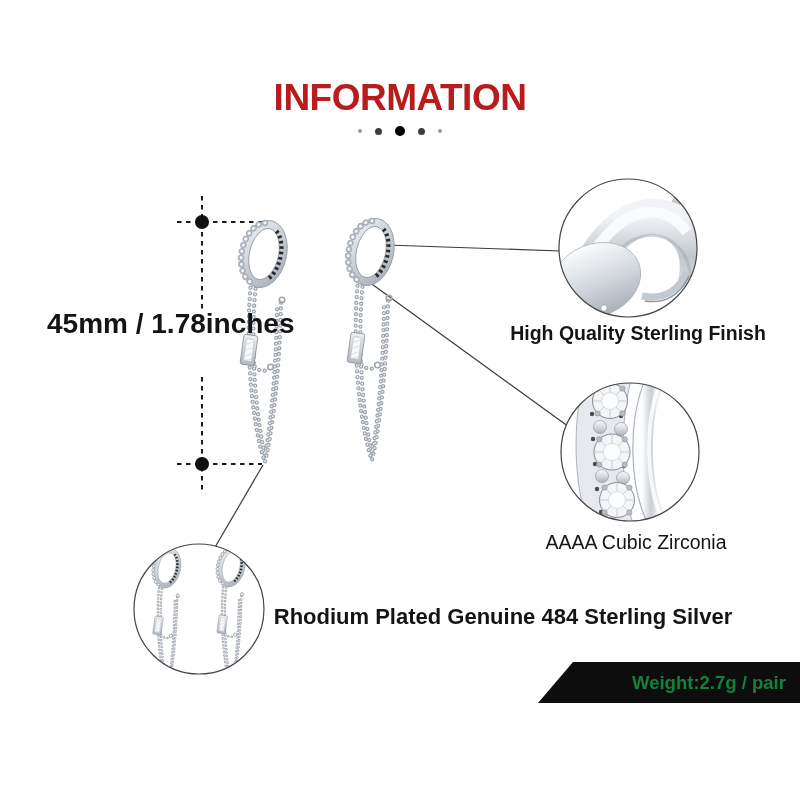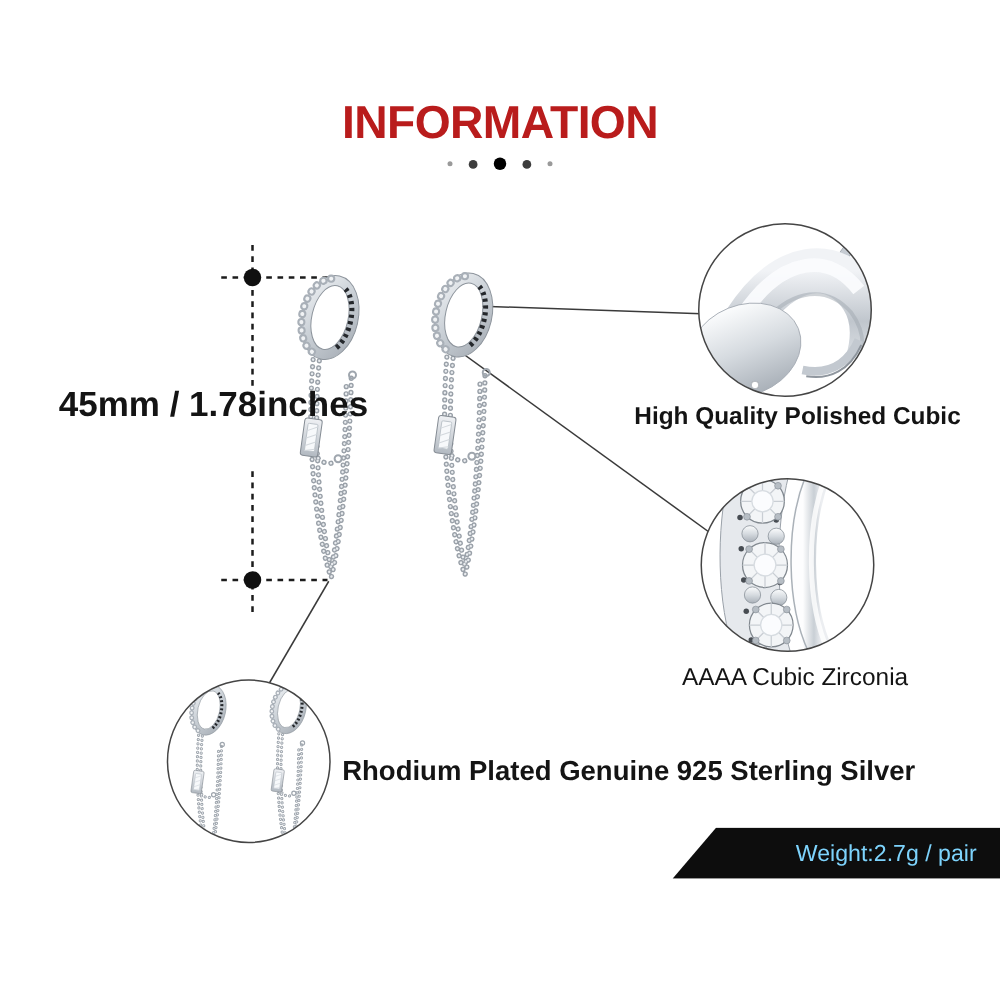--- a/index.html
+++ b/index.html
@@ -35,21 +35,21 @@
   }
   .feat-material{
     left:273px;top:604px;width:460px;text-align:center;
     font-size:22px;font-weight:700;white-space:nowrap;
   }
   .weight-banner{
     left:530px;top:662px;width:270px;height:41px;background:#0d0d0d;
     clip-path:polygon(43px 0, 270px 0, 270px 41px, 8px 41px);
     display:flex;align-items:center;justify-content:center;padding-left:44px;box-sizing:content-box;
   }
-  .weight-banner .txt{color:#7dd3fc;font-size:18.5px;font-weight:400;white-space:nowrap;}
+  .weight-banner .txt{color:#15803d;font-size:18.5px;font-weight:700;white-space:nowrap;}
   
   svg{position:absolute;top:0;left:0;}
   .dim path{stroke:#1c1c1c;stroke-width:2;fill:none;stroke-dasharray:4.5 4.5;}
   .callout{stroke:#3a3a3a;stroke-width:1.2;fill:none;}
   .chain path{fill:none;stroke:#9aa1a9;stroke-width:4.2;stroke-dasharray:0.1 5.6;stroke-linecap:round;}
   .chain-hi path{fill:none;stroke:#e9ecef;stroke-width:1.9;stroke-dasharray:0.1 5.6;stroke-linecap:round;}
   .ringlink{fill:none;stroke:#9fa6ae;stroke-width:1.6;}
   .darkstones{fill:none;stroke:#24272b;stroke-width:4;stroke-dasharray:2.6 2.8;}
   .pave{fill:none;stroke:#a9b0b8;stroke-width:6.5;stroke-dasharray:0.1 6.4;stroke-linecap:round;}
   .pave-hi{fill:none;stroke:#f1f3f5;stroke-width:3.2;stroke-dasharray:0.1 6.4;stroke-linecap:round;}
@@ -256,21 +256,21 @@
 <div class="abs title-dots">
   <span class="d1"></span>
   <span class="d2"></span>
   <span class="d3"></span>
   <span class="d4"></span>
   <span class="d5"></span>
 </div>
 
 <div class="abs size-label">45mm / 1.78inches</div>
 
-<div class="abs feat-polished">High Quality Polished Cubic</div>
+<div class="abs feat-polished">High Quality Sterling Finish</div>
 
 <div class="abs feat-zirconia">AAAA Cubic Zirconia</div>
 
-<div class="abs feat-material">Rhodium Plated Genuine 925 Sterling Silver</div>
+<div class="abs feat-material">Rhodium Plated Genuine 484 Sterling Silver</div>
 
 <div class="abs weight-banner">
   <span class="txt">Weight:2.7g / pair</span>
 </div>
 
 </body></html>

